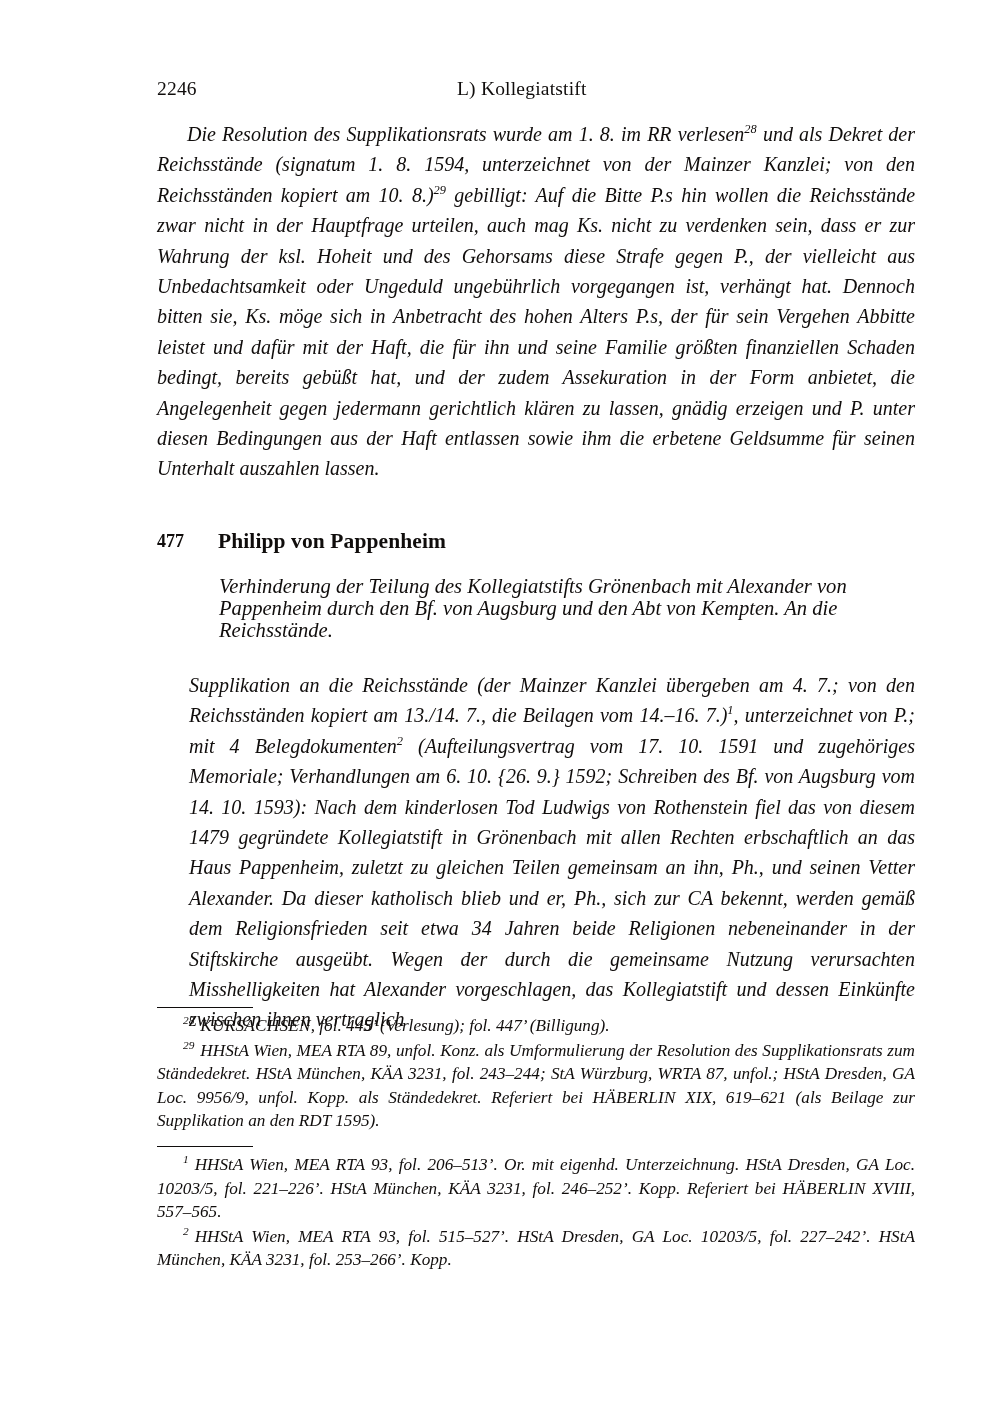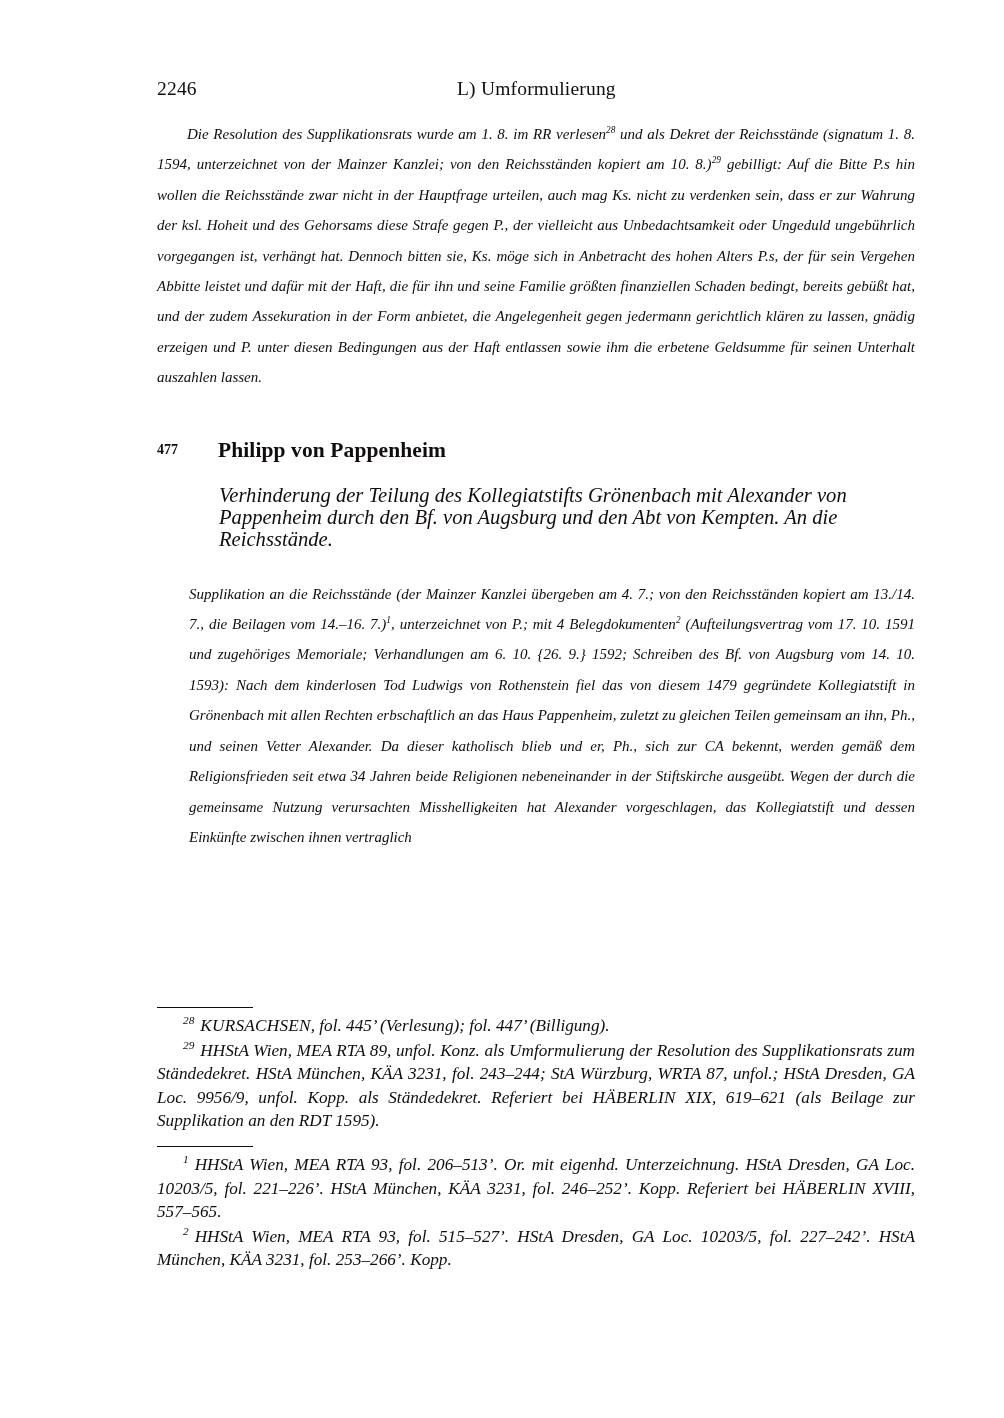--- a/index.html
+++ b/index.html
@@ -49,21 +49,21 @@
   .runhead .rh-title {
     position: absolute;
     left: 300px;
     top: 0;
     letter-spacing: 0.2px;
   }
 
   
   .body-par {
     font-style: italic;
-    font-size: 15px;
+    font-size: 20px;
     line-height: 30.4px;
     text-align: justify;
     text-justify: inter-word;
     hyphens: none;
     margin: 0;
   }
   .body-par.first {
     margin-top: 15px;
     text-indent: 30px;
   }
@@ -82,21 +82,21 @@
   .headline {
     position: relative;
     margin-top: 42px;
     height: 30px;
   }
   .headline .nr {
     position: absolute;
     left: 0;
     top: 0;
     font-weight: bold;
-    font-size: 14px;
+    font-size: 18px;
     line-height: 30px;
   }
   .headline .title {
     position: absolute;
     left: 61px;
     top: 0;
     font-weight: bold;
     font-size: 21.5px;
     line-height: 30px;
     letter-spacing: 0.1px;
@@ -162,21 +162,21 @@
 </style>
 </head>
 <body>
 
 <div class="page">
 
   <div class="content">
 
     <div class="runhead">
       <span class="folio">2246</span>
-      <span class="rh-title">L) Umformulierung</span>
+      <span class="rh-title">L) Kollegiatstift</span>
     </div>
 
     <p class="body-par first"><span>Die Resolution des Supplikationsrats wurde am 1. 8. im RR verlesen</span><sup class="fnref">28</sup><span> und als Dekret der Reichsstände (signatum 1. 8. 1594, unterzeichnet von der Mainzer Kanzlei; von den Reichsständen kopiert am 10. 8.)</span><sup class="fnref">29</sup><span> gebilligt: Auf die Bitte P.s hin wollen die Reichsstände zwar nicht in der Hauptfrage urteilen, auch mag Ks. nicht zu verdenken sein, dass er zur Wahrung der ksl. Hoheit und des Gehorsams diese Strafe gegen P., der vielleicht aus Unbedachtsamkeit oder Ungeduld ungebührlich vorgegangen ist, verhängt hat. Dennoch bitten sie, Ks. möge sich in Anbetracht des hohen Alters P.s, der für sein Vergehen Abbitte leistet und dafür mit der Haft, die für ihn und seine Familie größten finanziellen Schaden bedingt, bereits gebüßt hat, und der zudem Assekuration in der Form anbietet, die Angelegenheit gegen jedermann gerichtlich klären zu lassen, gnädig erzeigen und P. unter diesen Bedingungen aus der Haft entlassen sowie ihm die erbetene Geldsumme für seinen Unterhalt auszahlen lassen.</span></p>
 
     <div class="headline">
       <span class="nr">477</span>
       <span class="title">Philipp von Pappenheim</span>
     </div>
 
     <p class="regest">Verhinderung der Teilung des Kollegiatstifts Grönenbach mit Alexander von Pappenheim durch den Bf. von Augsburg und den Abt von Kempten. An die Reichsstände.</p>

